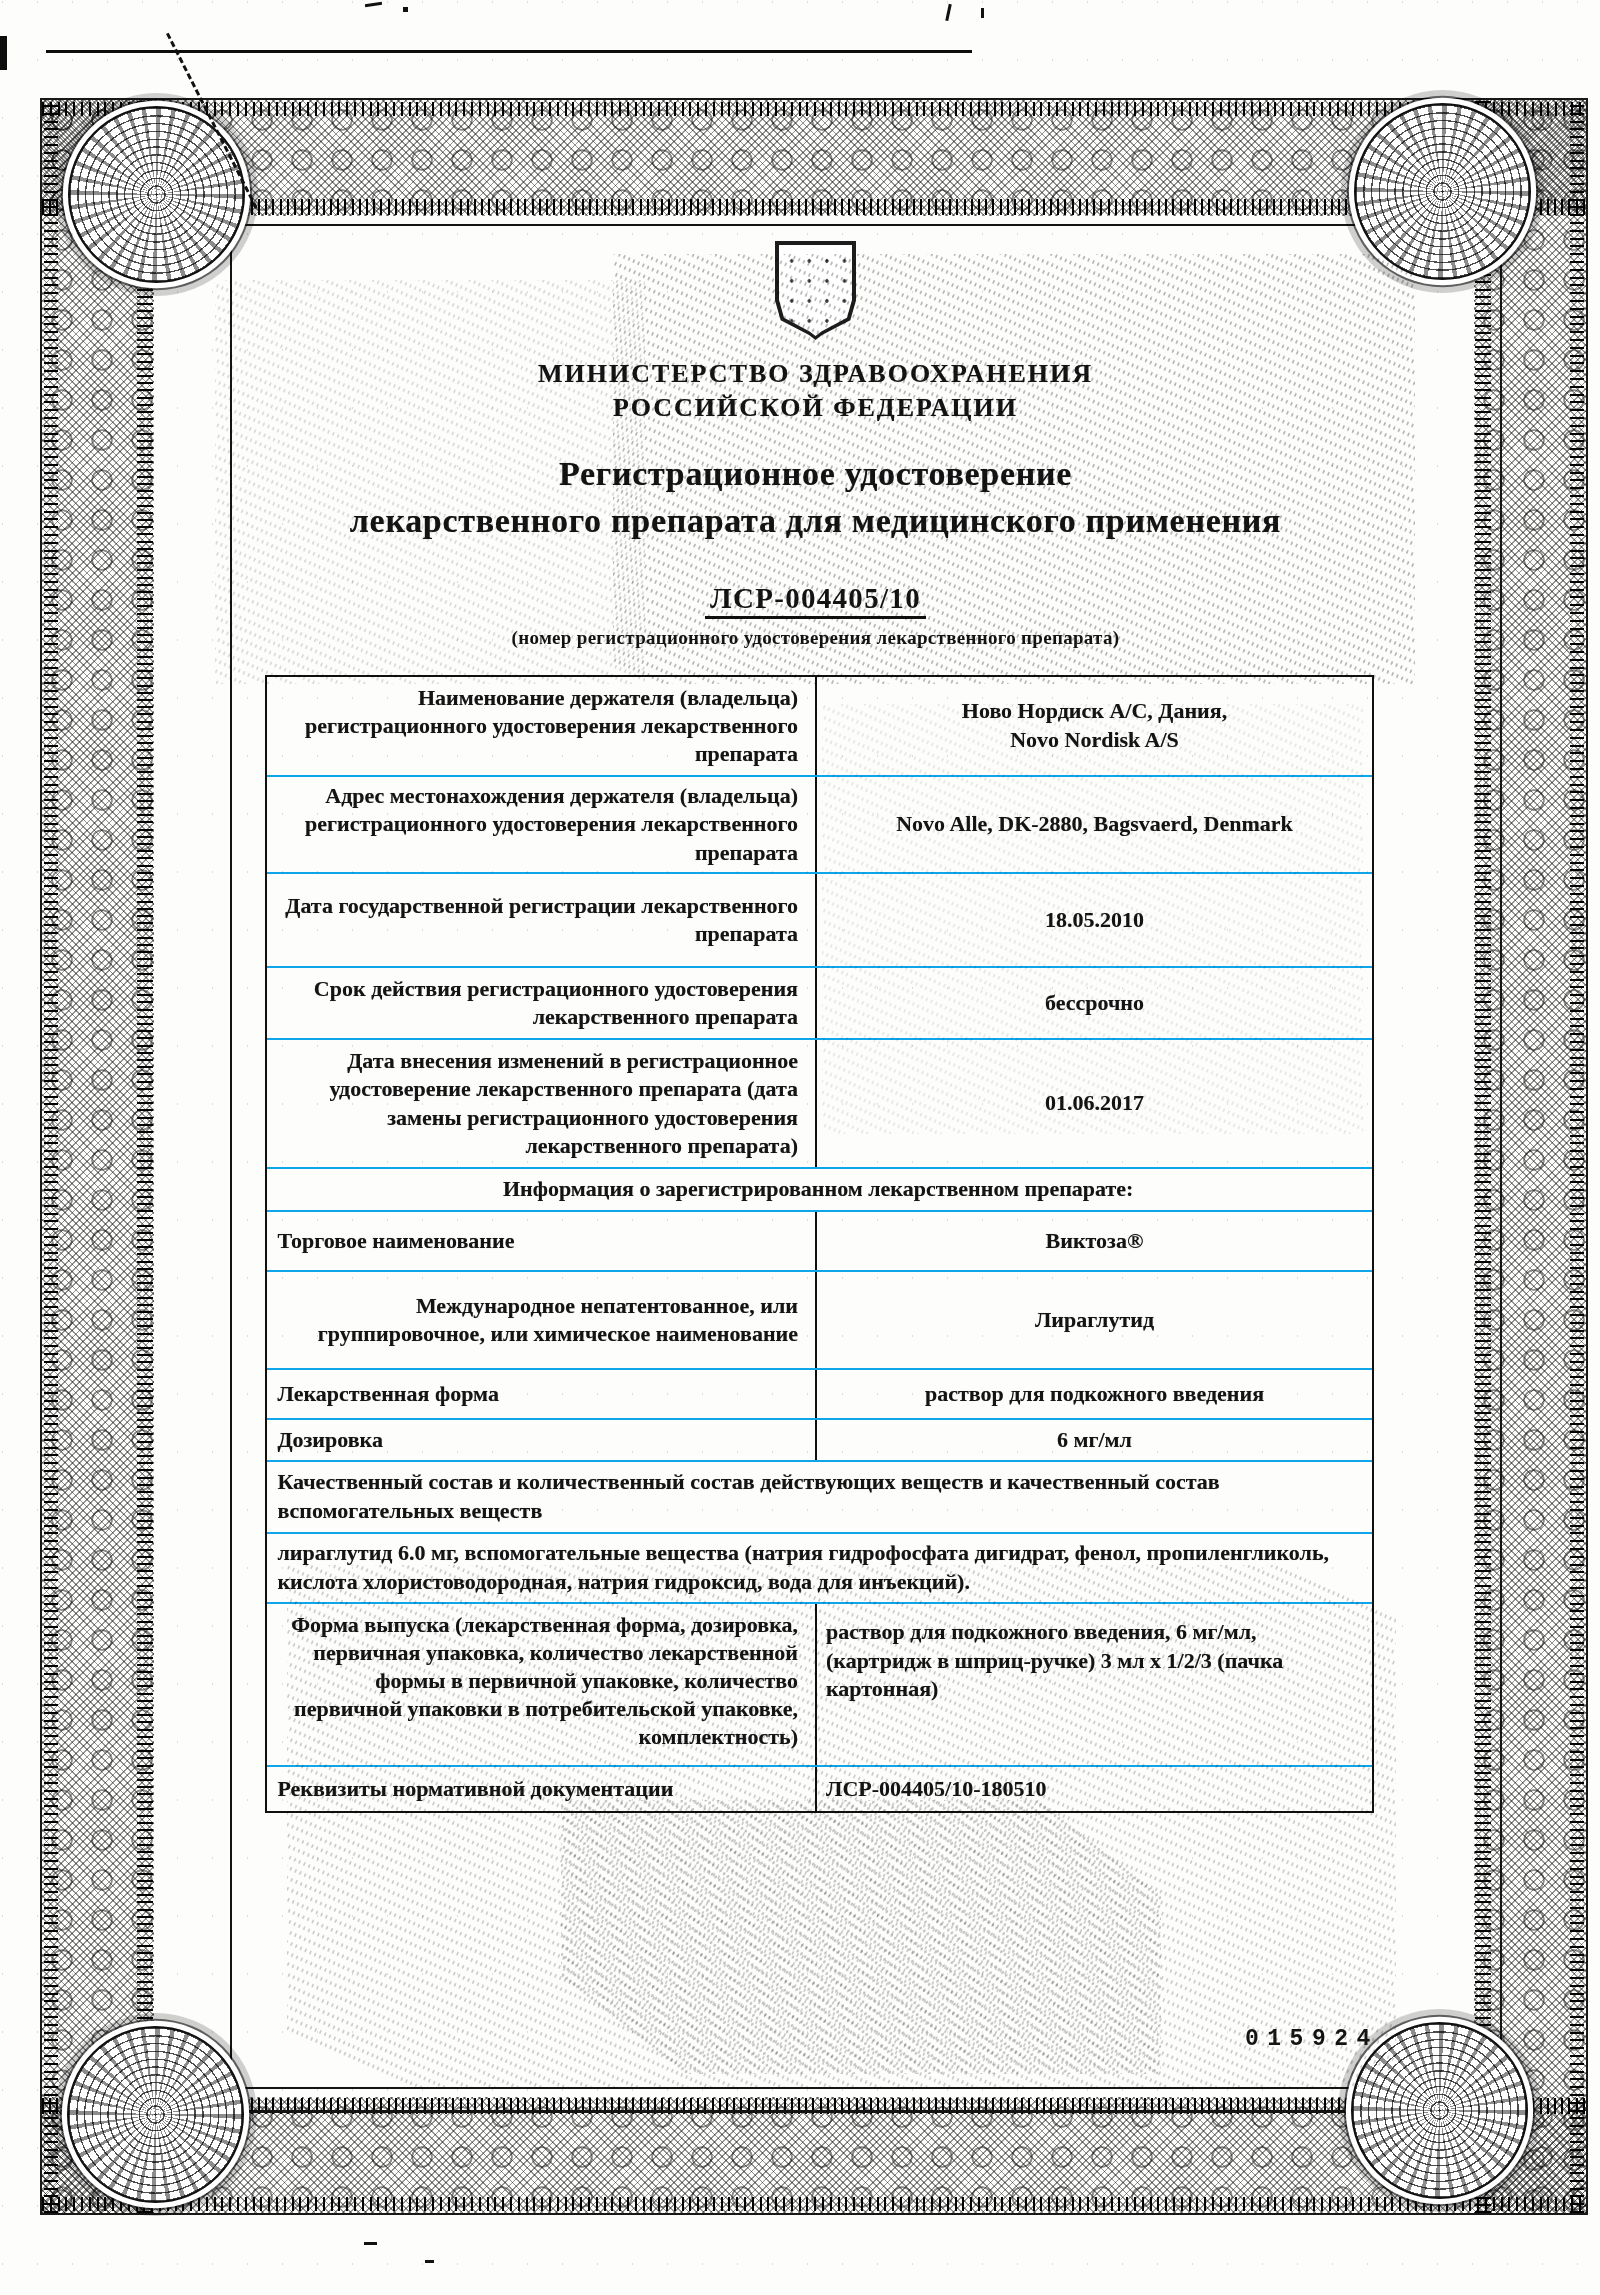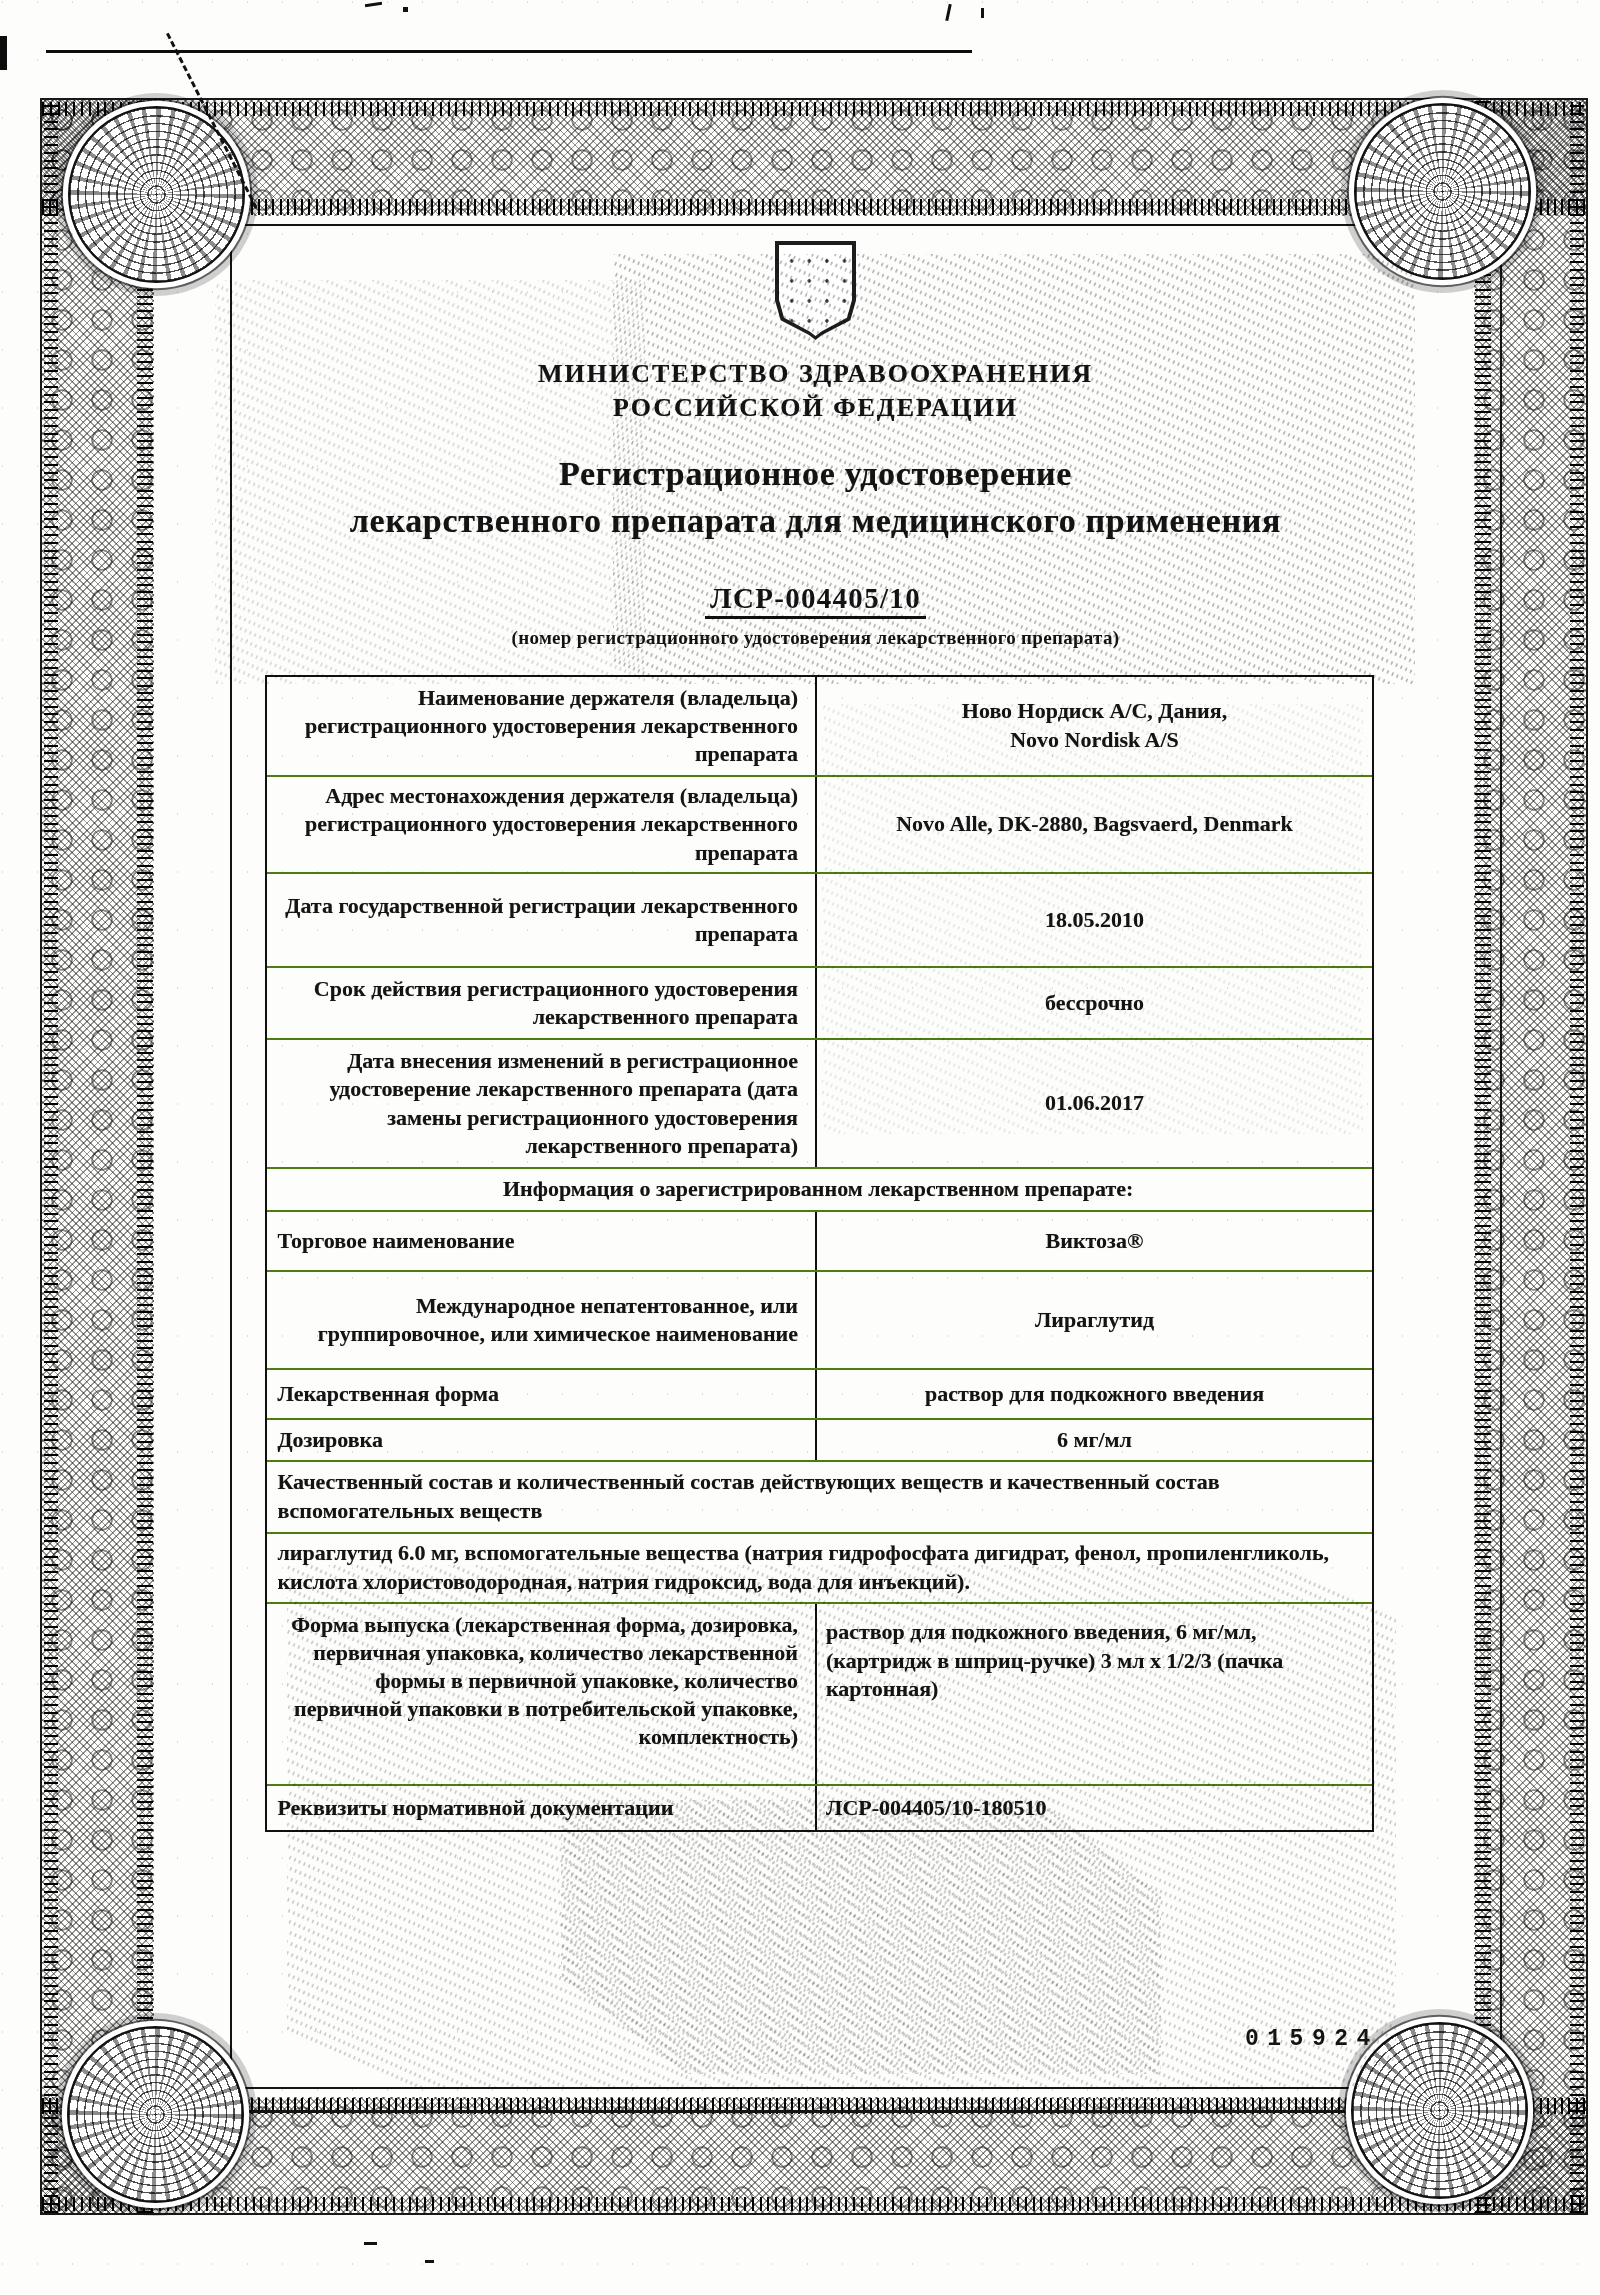--- a/index.html
+++ b/index.html
@@ -64,21 +64,21 @@
   .head-wrap{left:261px;width:1109px;text-align:center;z-index:3;}
   .ministry{top:357px;font-size:26px;font-weight:700;letter-spacing:2px;line-height:34px;
     text-shadow:0 0 0.7px rgba(0,0,0,.45);}
   .doc-title{top:450px;font-size:34px;font-weight:800;line-height:47px;letter-spacing:0.7px;
     text-shadow:0 0 0.7px rgba(0,0,0,.5);}
   .reg-num{top:582px;font-size:29px;font-weight:800;letter-spacing:1.3px;}
   .reg-num span{display:inline-block;border-bottom:3.9px solid #101010;padding:0 5.2px 1.3px 5.2px;}
   .reg-cap{top:627px;font-size:19px;font-weight:700;letter-spacing:0.3px;}
   
   .reg-table{left:265px;top:675px;width:1109px;border:2px solid #101010;z-index:3;box-sizing:border-box;background:transparent;}
-  .t-row{display:flex;border-top:2px solid #4d7c0f;box-sizing:border-box;}
+  .t-row{display:flex;border-top:2px solid #0ea5e9;box-sizing:border-box;}
   .t-row:first-child{border-top:none;}
   .t-label{width:550px;border-right:2px solid #101010;box-sizing:border-box;
     display:flex;align-items:center;padding:3.9px 17px 3.9px 10.4px;
     font-size:22px;line-height:1.28;font-weight:700;text-align:right;
     text-shadow:0 0 0.7px rgba(0,0,0,.4);}
   .t-value{flex:1;display:flex;align-items:center;justify-content:center;
     padding:3.9px 9px;font-size:22px;line-height:1.3;font-weight:600;text-align:center;
     white-space:pre-line;text-shadow:0 0 0.7px rgba(0,0,0,.35);}
   .t-full{flex:1;display:flex;align-items:center;justify-content:flex-start;
     padding:3.9px 13px 3.9px 10.4px;font-size:22px;line-height:1.3;text-align:left;
@@ -203,21 +203,21 @@
   </div>
 
   <div class="t-row" style="height:72px">
     <div class="t-full" style="font-weight:700">Качественный состав и количественный состав действующих веществ и качественный состав вспомогательных веществ</div>
   </div>
 
   <div class="t-row" style="height:70px">
     <div class="t-full" style="font-weight:600">лираглутид 6.0 мг, вспомогательные вещества (натрия гидрофосфата дигидрат, фенол, пропиленгликоль, кислота хлористоводородная, натрия гидроксид, вода для инъекций).</div>
   </div>
 
-  <div class="t-row" style="height:182px">
+  <div class="t-row" style="height:163px">
     <div class="t-label" style="align-items:flex-start;padding-top:6.5px">Форма выпуска (лекарственная форма, дозировка, первичная упаковка, количество лекарственной формы в первичной упаковке, количество первичной упаковки в потребительской упаковке, комплектность)</div>
     <div class="t-value t-top-left">раствор для подкожного введения, 6 мг/мл, (картридж в шприц-ручке) 3 мл х 1/2/3 (пачка картонная)</div>
   </div>
 
   <div class="t-row" style="height:46px">
     <div class="t-label">Реквизиты нормативной документации</div>
     <div class="t-value t-left">ЛСР-004405/10-180510</div>
   </div>
 
 </div>

